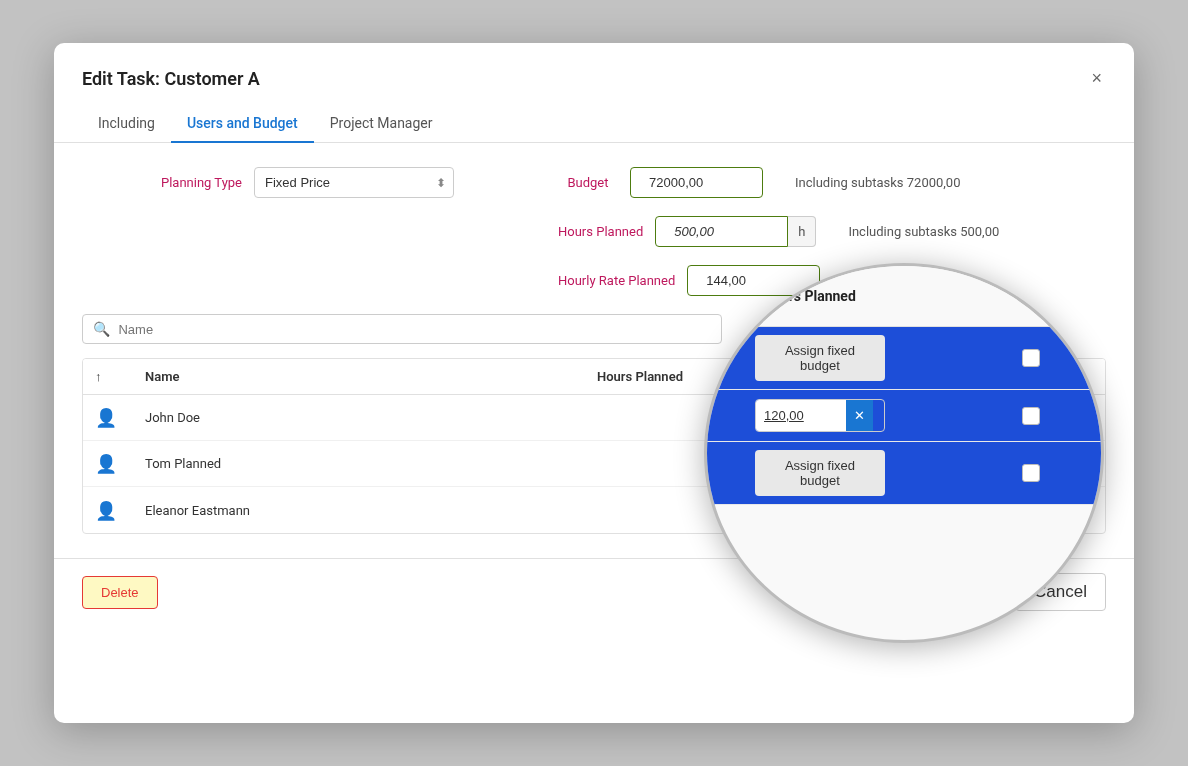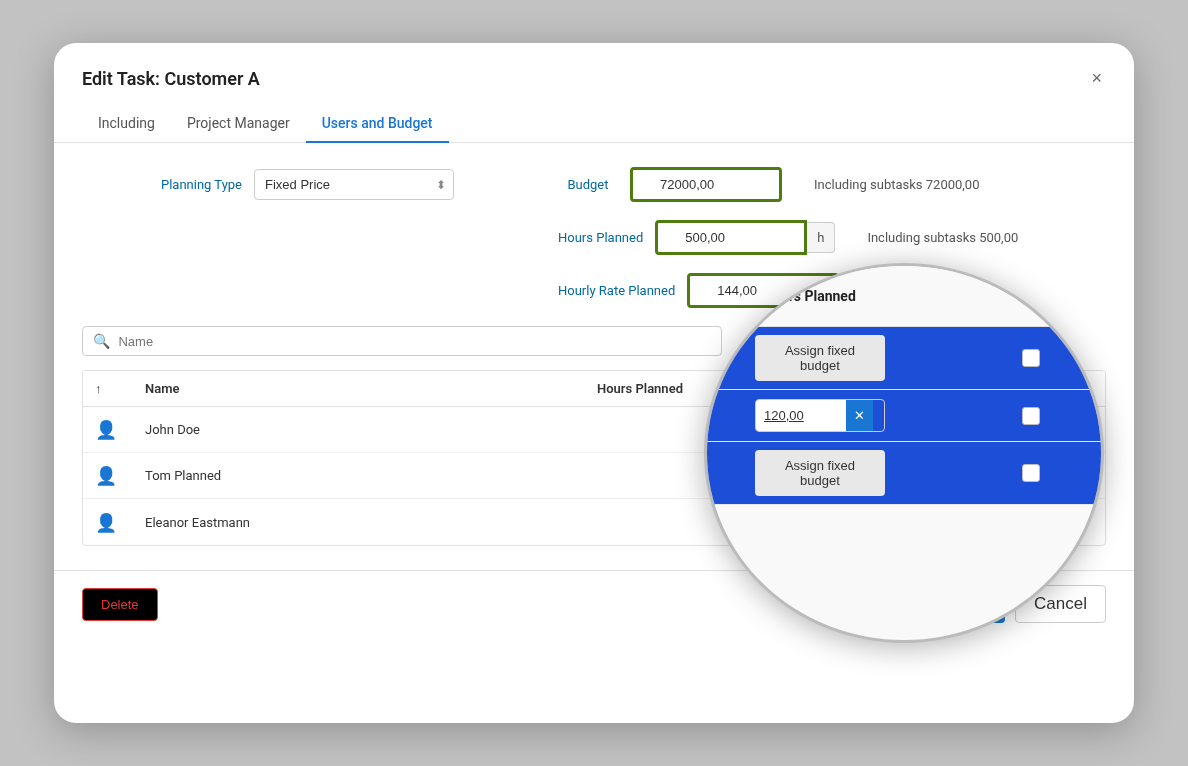--- a/index.html
+++ b/index.html
@@ -18,21 +18,21 @@
       width: 1188px;
       height: 766px;
       display: flex;
       align-items: center;
       justify-content: center;
       background: rgba(150,150,150,0.4);
     }
 
     .modal {
       background: #fff;
-      border-radius: 22px;
+      border-radius: 10px;
       width: 1080px;
       min-height: 680px;
       box-shadow: 0 8px 40px rgba(0,0,0,0.25);
       position: relative;
       overflow: hidden;
     }
 
     .modal-header {
       display: flex;
       align-items: center;
@@ -83,32 +83,32 @@
     }
 
     .form-row {
       display: flex;
       align-items: center;
       margin-bottom: 18px;
       gap: 12px;
     }
 
     .form-label {
-      color: #0369a1;
+      color: #be185d;
       font-size: 13px;
       min-width: 160px;
       text-align: right;
     }
 
     .form-input {
-      border: 3px solid #4d7c0f;
-      border-radius: 4px;
-      padding: 7px 27px;
-      font-size: 13px;
-      width: 152px;
+      border: 1px solid #4d7c0f;
+      border-radius: 4px;
+      padding: 7px 18px;
+      font-size: 13px;
+      width: 133px;
       outline: none;
       color: #333;
     }
 
     .select-wrapper {
       position: relative;
       display: inline-block;
     }
 
     .form-select {
@@ -145,20 +145,21 @@
       border-left: none;
       border-radius: 0 4px 4px 0;
       padding: 7px 10px;
       font-size: 13px;
       background: #f5f5f5;
       color: #555;
     }
 
     .input-with-suffix .form-input {
       border-radius: 4px 0 0 4px;
+      font-style: italic;
     }
 
     .subtask-text {
       color: #555;
       font-size: 13px;
       margin-left: 20px;
     }
 
     .search-row {
       display: flex;
@@ -237,21 +238,21 @@
       align-items: center;
       justify-content: space-between;
       padding: 14px 28px;
       border-top: 1px solid #e0e0e0;
       margin-top: 8px;
     }
 
     .btn-delete {
       border: 1px solid #e53935;
       color: #e53935;
-      background: #000000;
+      background: #fef9c3;
       border-radius: 4px;
       padding: 8px 18px;
       font-size: 13px;
       cursor: pointer;
     }
 
     .footer-right {
       display: flex;
       gap: 10px;
     }
@@ -419,22 +420,22 @@
 <div class="modal-backdrop">
   <div class="modal">
 
     <div class="modal-header">
       <span class="modal-title">Edit Task: Customer A</span>
       <button class="close-btn">×</button>
     </div>
 
     <div class="tabs">
       <div class="tab">Including</div>
+      <div class="tab active">Users and Budget</div>
       <div class="tab">Project Manager</div>
-      <div class="tab active">Users and Budget</div>
     </div>
 
     <div class="modal-body">
 
       <div class="form-row">
         <span class="form-label">Planning Type</span>
         <div class="select-wrapper">
           <select class="form-select">
             <option>Fixed Price</option>
           </select>

